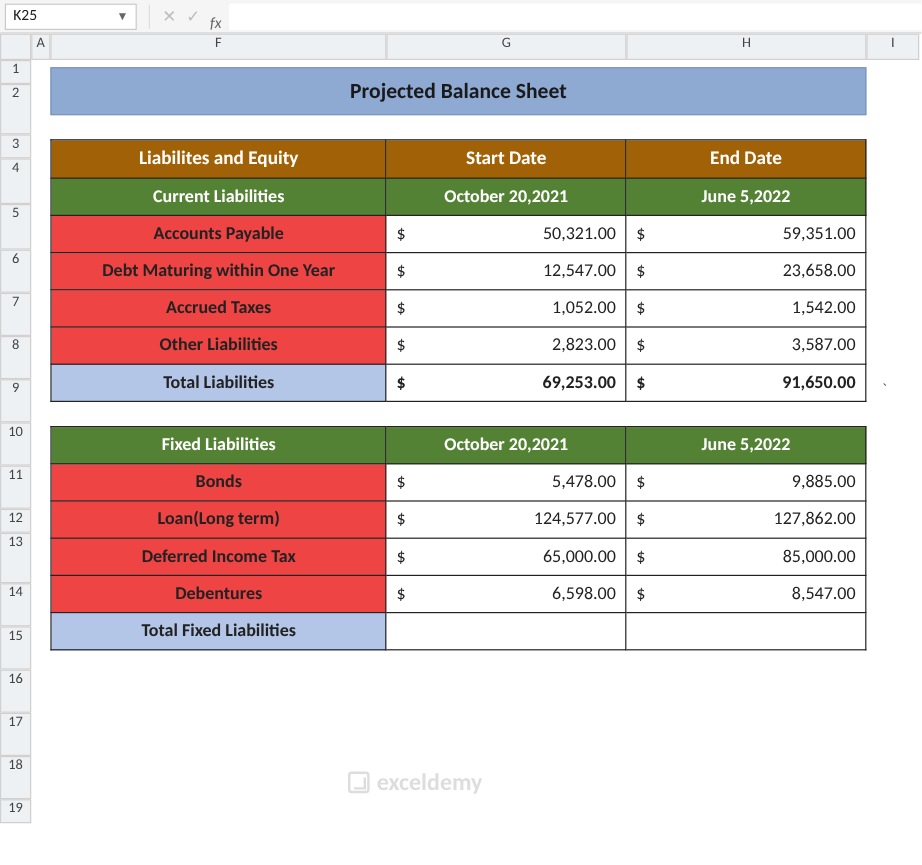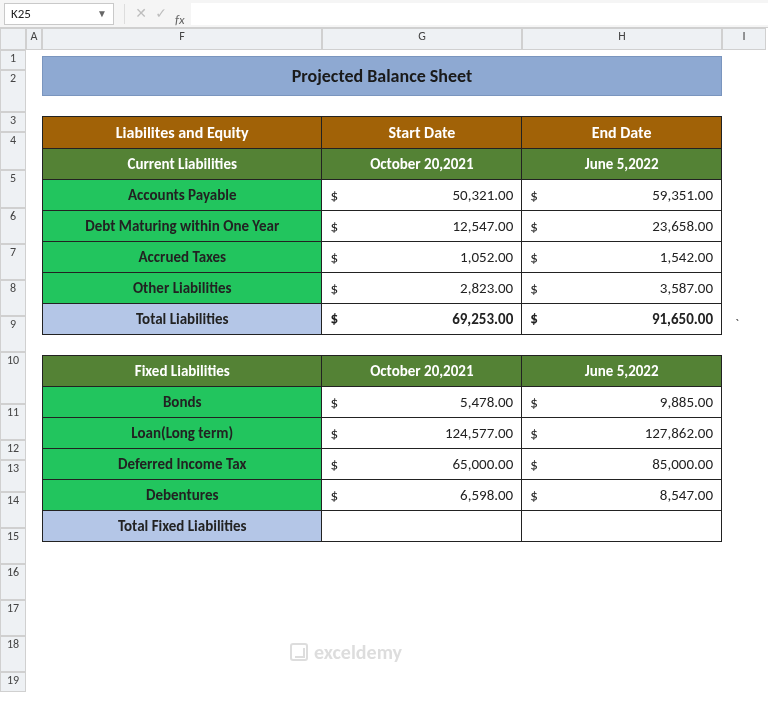--- a/index.html
+++ b/index.html
@@ -65,21 +65,21 @@
     font-size: 18px;
     text-align: center;
     padding: 8px 0;
     color: #1a1a1a;
   }
 
   .tbl { border-collapse: collapse; width: 680px; }
   .tbl th, .tbl td { border: 1px solid #222; padding: 6px 8px; height: 24px; }
   .hdr-navy { background: #a16207; color: #fff; font-weight: 700; font-size: 16px; text-align: center; }
   .hdr-green { background: #548235; color: #fff; font-weight: 700; font-size: 15px; text-align: center; }
-  .row-label { background: #22c55e; font-weight: 600; text-align: center; font-size: 15px; }
+  .row-label { background: #ef4444; font-weight: 600; text-align: center; font-size: 15px; }
   .row-total-label { background: #b4c6e7; font-weight: 700; text-align: center; font-size: 15px; }
   .cell-val { background: #fff; font-size: 15px; }
   .cell-total { background: #fff; font-weight: 700; font-size: 15px; }
   .money { display: flex; justify-content: space-between; align-items: center; gap: 8px; }
   .money .sym { width: 12px; text-align: left; }
   .money .num { flex: 1; text-align: right; }
 
   .col-f { width: 280px; }
   .col-g { width: 200px; }
   .col-h { width: 200px; }
@@ -127,24 +127,24 @@
   <div style="position:absolute; left:0; top:22px;">
     <div class="rowhead" style="height:20px">1</div>
     <div class="rowhead" style="height:42px">2</div>
     <div class="rowhead" style="height:20px">3</div>
     <div class="rowhead" style="height:38px">4</div>
     <div class="rowhead" style="height:38px">5</div>
     <div class="rowhead" style="height:36px">6</div>
     <div class="rowhead" style="height:36px">7</div>
     <div class="rowhead" style="height:36px">8</div>
     <div class="rowhead" style="height:36px">9</div>
-    <div class="rowhead" style="height:52px">10</div>
+    <div class="rowhead" style="height:36px">10</div>
     <div class="rowhead" style="height:36px">11</div>
     <div class="rowhead" style="height:20px">12</div>
-    <div class="rowhead" style="height:32px">13</div>
+    <div class="rowhead" style="height:42px">13</div>
     <div class="rowhead" style="height:36px">14</div>
     <div class="rowhead" style="height:36px">15</div>
     <div class="rowhead" style="height:36px">16</div>
     <div class="rowhead" style="height:36px">17</div>
     <div class="rowhead" style="height:36px">18</div>
     <div class="rowhead" style="height:20px">19</div>
   </div>
 
   <div class="sheet-area">
 

